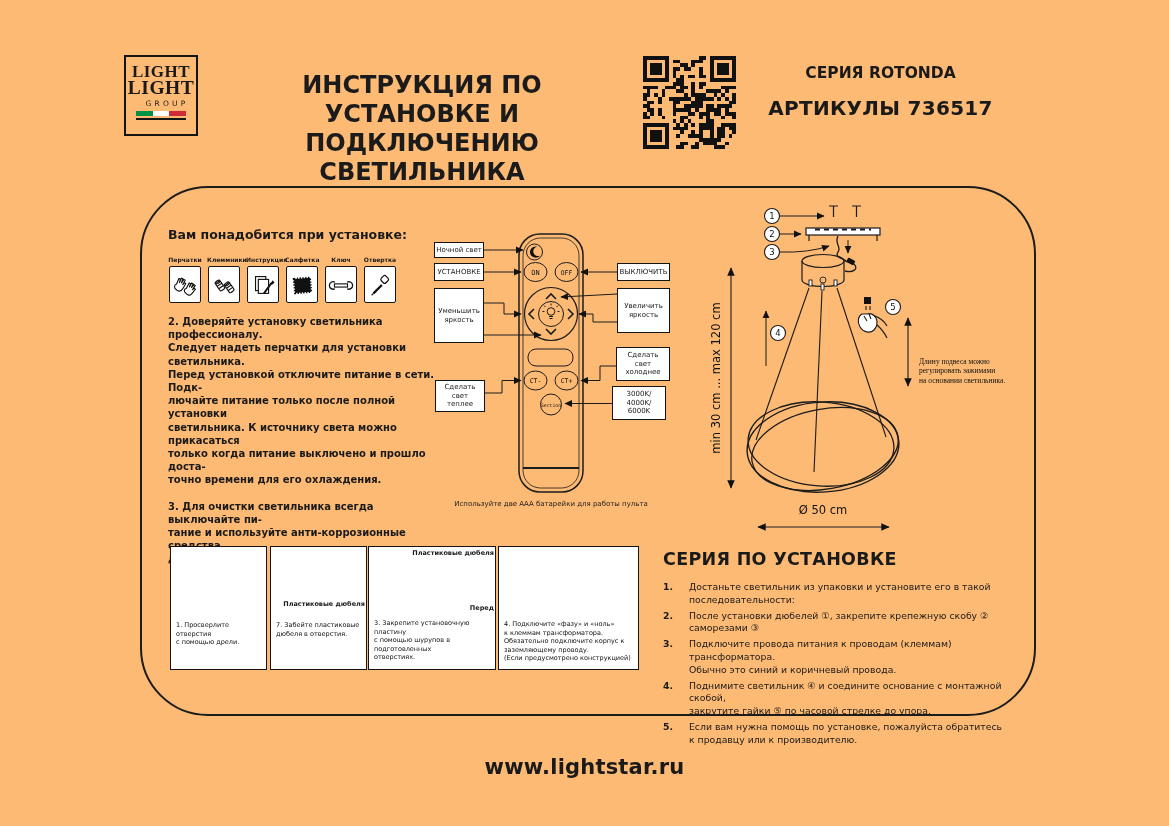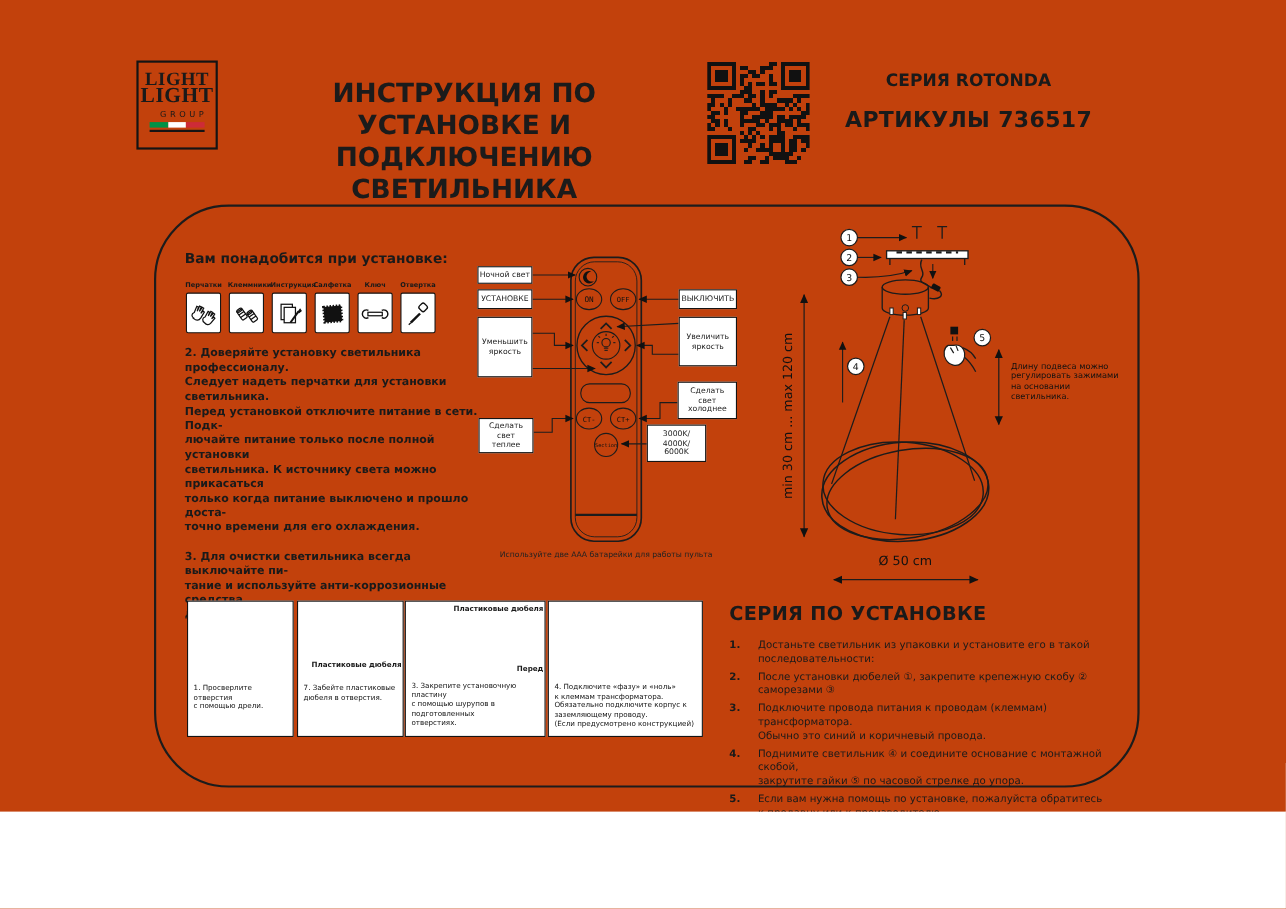--- a/index.html
+++ b/index.html
@@ -1,16 +1,16 @@
 <!DOCTYPE html>
 <html><head>
 <meta charset="utf-8">
 <style>
   html,body{margin:0;padding:0;background:#fff;}
-  .page{position:relative;width:1169px;height:738px;background:#c2410c;overflow:hidden;
+  .page{position:relative;width:1169px;height:826px;background:#fdba74;overflow:hidden;
         font-family:"DejaVu Sans","Liberation Sans",sans-serif;color:#1a1a1a;}
   .abs{position:absolute;}
   .pre{white-space:pre-line;}
   .ctr{text-align:center;}
   
   .logo{border:2px solid #141414;text-align:center;box-sizing:border-box;padding-top:7px;}
   .logo .l1{font-family:"Liberation Serif","DejaVu Serif",serif;font-weight:700;font-size:17px;line-height:15px;letter-spacing:.5px;}
   .logo .l2{font-family:"Liberation Serif","DejaVu Serif",serif;font-weight:700;font-size:19.5px;line-height:18px;letter-spacing:.5px;}
   .logo .l3{font-size:7.5px;letter-spacing:3.2px;margin-top:2px;line-height:9px;padding-left:12px;}
   .flagwrap{width:50px;margin:3px auto 0;border-bottom:2px solid #141414;padding-bottom:1.5px;}
@@ -324,28 +324,28 @@
 яркость</div>
   <div class="abs rlabel pre" style="left:435px;top:380px;width:50px;height:32px;">Сделать
 свет
 теплее</div>
   <div class="abs rlabel" style="left:617px;top:263px;width:53px;height:18px;">ВЫКЛЮЧИТЬ</div>
   <div class="abs rlabel pre" style="left:617px;top:288px;width:53px;height:45px;">Увеличить
 яркость</div>
   <div class="abs rlabel pre" style="left:616px;top:347px;width:54px;height:34px;">Сделать
 свет
 холоднее</div>
-  <div class="abs rlabel pre" style="left:588px;top:386px;width:54px;height:34px;text-align:center;">3000K/
+  <div class="abs rlabel pre" style="left:612px;top:386px;width:54px;height:34px;text-align:center;">3000K/
 4000K/
 6000K</div>
   <div class="abs battnote ctr" style="left:441px;top:500px;width:220px;">Используйте две ААА батарейки для работы пульта</div>
 
   <div class="abs dimv ctr" style="left:606px;top:371px;width:220px;">min 30 cm ... max 120 cm</div>
   <div class="abs dimd ctr" style="left:773px;top:503px;width:100px;">Ø 50 cm</div>
-  <div class="abs lampnote pre" style="left:919px;top:328px;width:105px;">Длину подвеса можно
+  <div class="abs lampnote pre" style="left:919px;top:357px;width:105px;font-family:Liberation Serif, serif;">Длину подвеса можно
 регулировать зажимами
 на основании светильника.</div>
 
   <div class="abs ibox" style="left:170px;top:546px;width:97px;height:124px;"></div>
   <div class="abs ibox" style="left:270px;top:546px;width:97px;height:124px;"></div>
   <div class="abs ibox" style="left:368px;top:546px;width:128px;height:124px;"></div>
   <div class="abs ibox" style="left:498px;top:546px;width:141px;height:124px;"></div>
 
   <div class="abs icap pre" style="left:176px;top:621px;width:86px;">1. Просверлите отверстия
 с помощью дрели.</div>

